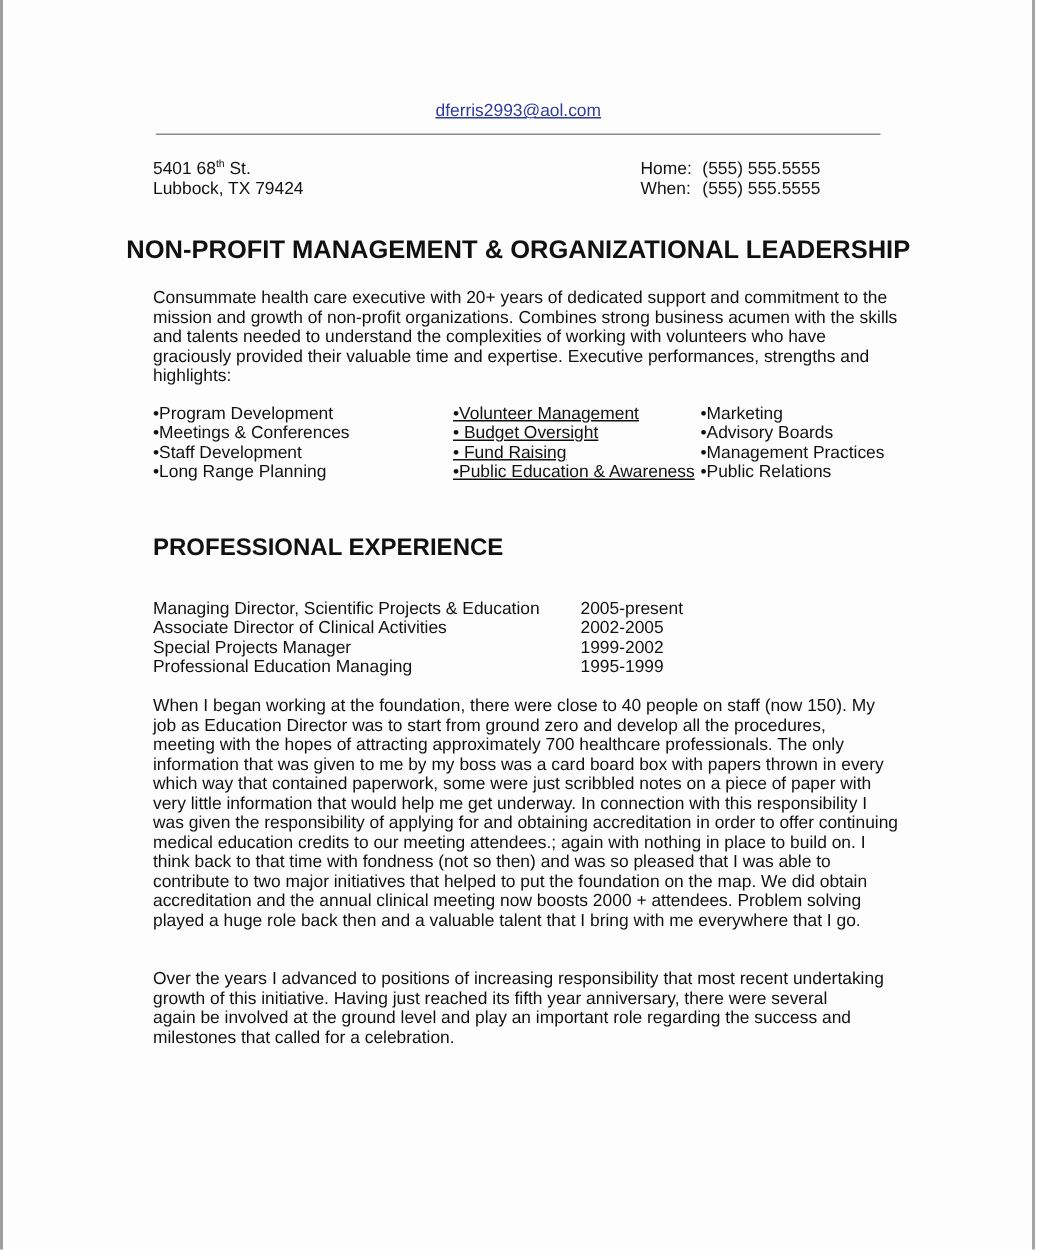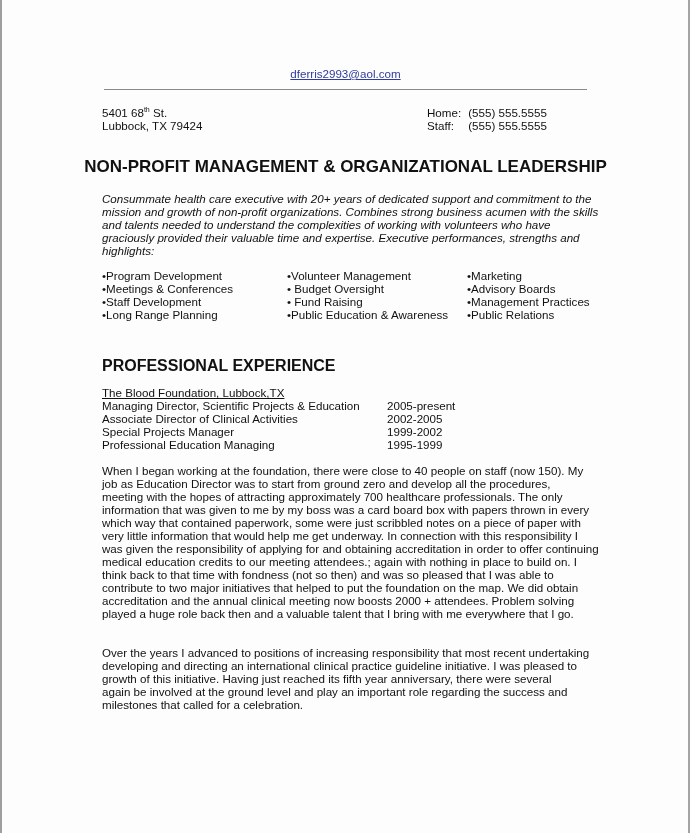--- a/index.html
+++ b/index.html
@@ -114,56 +114,55 @@
   </div>
   <div class="rule"></div>
 
   <div class="abs addr">
     <div><span>5401 68</span><sup class="th">th</sup><span> St.</span></div>
     <div>Lubbock, TX 79424</div>
   </div>
 
   <div class="abs phones">
     <div><span class="lbl">Home:</span> <span>(555) 555.5555</span></div>
-    <div><span class="lbl">Staff:</span> <span>(555) 555.5555</span></div>
+    <div><span class="lbl">When:</span> <span>(555) 555.5555</span></div>
   </div>
 
   <div class="abs headline">NON-PROFIT MANAGEMENT &amp; ORGANIZATIONAL LEADERSHIP</div>
 
-  <div class="para" style="top:192px;font-style:italic;">
+  <div class="para" style="top:192px;">
     <span class="ln">Consummate health care executive with 20+ years of dedicated support and commitment to the</span>
     <span class="ln">mission and growth of non-profit organizations.  Combines strong business acumen with the skills</span>
     <span class="ln">and talents needed to understand the complexities of working with volunteers who have</span>
     <span class="ln">graciously provided their valuable time and expertise.  Executive performances, strengths and</span>
     <span class="ln">highlights:</span>
   </div>
 
   <div class="skills">
     <div class="skill-col" style="left:0;">
       <span class="item">•Program Development</span>
       <span class="item">•Meetings &amp; Conferences</span>
       <span class="item">•Staff Development</span>
       <span class="item">•Long Range Planning</span>
     </div>
-    <div class="skill-col" style="left:185px;">
+    <div class="skill-col" style="left:200px;text-decoration:underline;">
       <span class="item">•Volunteer Management</span>
       <span class="item">• Budget Oversight</span>
       <span class="item">• Fund Raising</span>
       <span class="item">•Public Education &amp; Awareness</span>
     </div>
     <div class="skill-col" style="left:365px;">
       <span class="item">•Marketing</span>
       <span class="item">•Advisory Boards</span>
       <span class="item">•Management Practices</span>
       <span class="item">•Public Relations</span>
     </div>
   </div>
 
   <div class="abs section-title">PROFESSIONAL EXPERIENCE</div>
-  <div class="abs employer">The Blood Foundation, Lubbock,TX</div>
 
   <div class="jobs">
     <div class="job-row">
       <span class="job-title">Managing Director, Scientific Projects &amp; Education</span>
       <span class="job-dates">2005-present</span>
     </div>
     <div class="job-row">
       <span class="job-title">Associate Director of Clinical Activities</span>
       <span class="job-dates">2002-2005</span>
     </div>
@@ -187,18 +186,17 @@
     <span class="ln">was given the responsibility of applying for and obtaining accreditation in order to offer continuing</span>
     <span class="ln">medical education credits to our meeting attendees.; again with nothing in place to build on.  I</span>
     <span class="ln">think back to that time with fondness (not so then) and was so pleased that I was able to</span>
     <span class="ln">contribute to two major initiatives  that helped to put the foundation on the map.  We did obtain</span>
     <span class="ln">accreditation and the annual clinical meeting now boosts  2000 + attendees.  Problem solving</span>
     <span class="ln">played a huge role back then and a valuable talent that I bring with me everywhere that I go.</span>
   </div>
 
   <div class="para" style="top:646px;">
     <span class="ln">Over the years I advanced to positions of increasing responsibility that most recent undertaking</span>
-    <span class="ln">developing and directing an international clinical practice guideline initiative.   I was pleased to</span>
     <span class="ln">growth of this initiative.  Having just reached its fifth year anniversary, there were several</span>
     <span class="ln">again be  involved at the ground level and play an important role regarding the success and</span>
     <span class="ln">milestones that called for a celebration.</span>
   </div>
 </div>
 
 </body></html>

